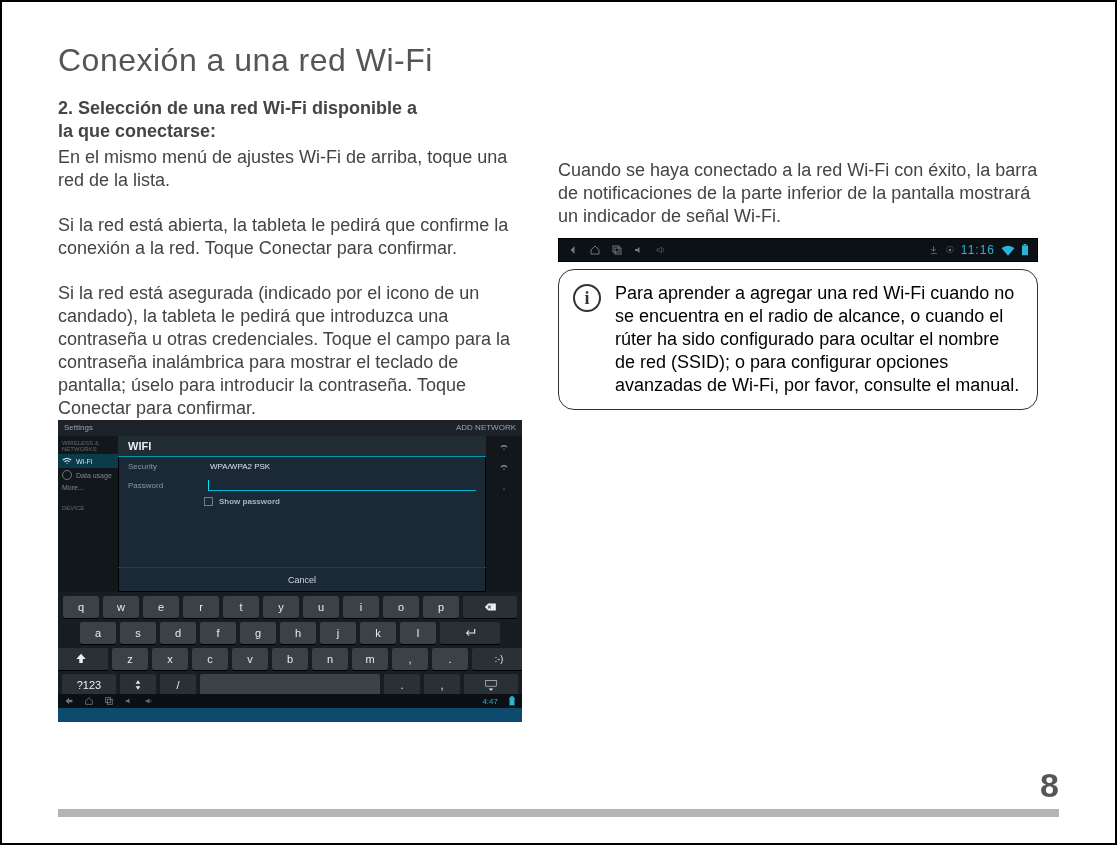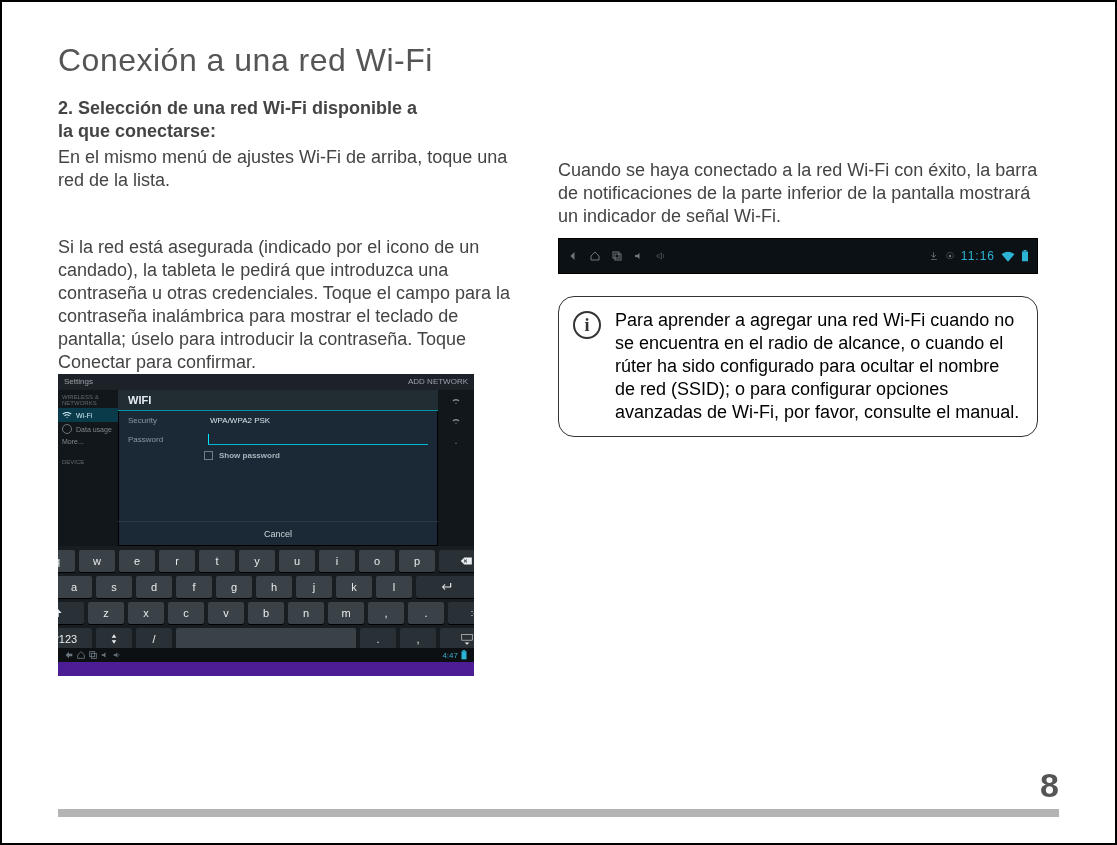--- a/index.html
+++ b/index.html
@@ -12,21 +12,21 @@
   .columns { display: flex; gap: 36px; }
   .col-left { width: 464px; }
   .col-right { width: 480px; padding-top: 62px; }
   .step-head { font-size: 18px; font-weight: bold; color: #444; line-height: 1.25; }
   .para { font-size: 18px; color: #444; line-height: 1.28; }
   .gap-s { height: 4px; }
   .gap-m { height: 22px; }
 
   
   .kbshot {
-    width: 416px; height: 302px; background:#4c1d95; position: relative; overflow:hidden;
+    width: 464px; height: 302px; background:#0c4a6e; position: relative; overflow:hidden;
     font-family: Arial, sans-serif;
   }
   .kbshot .settings-strip {
     position:absolute; left:0; top:0; width:100%; height:16px; background:#1c2227;
     color:#9aa3a8; font-size:8px; padding:3px 6px;
   }
   .kbshot .leftnav {
     position:absolute; left:0; top:16px; width:60px; height:156px; background:#12171b;
   }
   .kbshot .leftnav .lbl { color:#616b70; font-size:6px; padding:4px 4px 2px; }
@@ -65,30 +65,30 @@
     border-radius:2px; display:flex; align-items:center; justify-content:center;
     box-shadow: 0 1px 0 #000;
   }
   .kb .key.dark { background:#2a3136; }
   .kb .key.wide { min-width:54px; }
   .kb .key.xwide { min-width:60px; }
   .kb .key svg { width:14px; height:14px; }
 
   .kb .navrow {
     position:absolute; left:0; right:0; bottom:0; height:14px; background:#0c1013;
-    display:flex; align-items:center; color:#5f6a70; font-size:8px; padding:0 6px; gap:2px;
+    display:flex; align-items:center; color:#5f6a70; font-size:8px; padding:0 6px; gap:10px;
   }
   .kb .navrow .spacer { flex:1; }
   .kb .navrow .clock { color:#3aa7c9; }
 
   
   .notifbar {
-    width:480px; height:36px; background:#0c1115; border:1px solid #000;
+    width:480px; height:24px; background:#0c1115; border:1px solid #000;
     display:flex; align-items:center; color:#6c7880; font-size:11px; padding:0 8px;
-    margin-top:10px; margin-bottom:22px;
+    margin-top:10px; margin-bottom:7px;
   }
   .notifbar .icons-l { display:flex; gap:10px; align-items:center; }
   .notifbar .icons-l svg { width:12px; height:12px; }
   .notifbar .spacer { flex:1; }
   .notifbar .icons-r { display:flex; gap:6px; align-items:center; }
   .notifbar .clock { color:#2cb3d6; letter-spacing:1px; font-size:12px;}
   .wifi-sig { color:#2cb3d6; }
 
   
   .infobox {
@@ -120,20 +120,21 @@
   <div class="columns">
 
     <div class="col-left">
       <div class="step-head">
         <span>2. Selección de una red Wi-Fi disponible a</span><br>
         <span> la que conectarse:</span>
       </div>
       <div class="gap-s"></div>
       <div class="para">En el mismo menú de ajustes Wi-Fi de arriba, toque una red de la lista.</div>
       <div class="gap-m"></div>
+      <div class="para">Si la red está abierta, la tableta le pedirá que confirme la conexión a la red. Toque Conectar para confirmar.</div>
       <div class="gap-m"></div>
       <div class="para">Si la red está asegurada (indicado por el icono de un candado), la tableta le pedirá que introduzca una contraseña u otras credenciales. Toque el campo para la contraseña inalámbrica para mostrar el teclado de pantalla; úselo para introducir la contraseña. Toque Conectar para confirmar.</div>
 
       <div class="kbshot">
         <div class="settings-strip">
           <span>Settings</span>
           <span style="float:right">ADD NETWORK</span>
         </div>
 
         <div class="leftnav">

